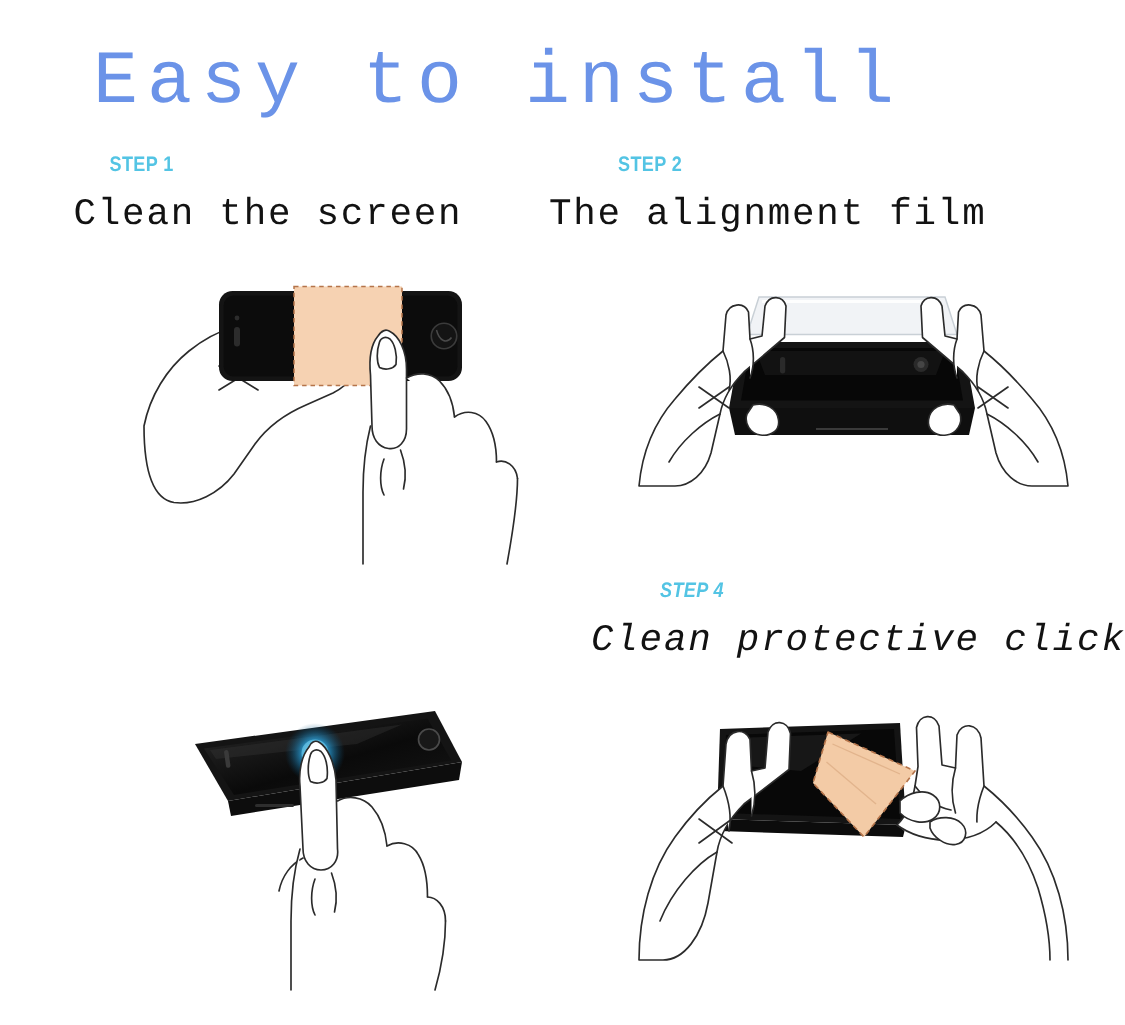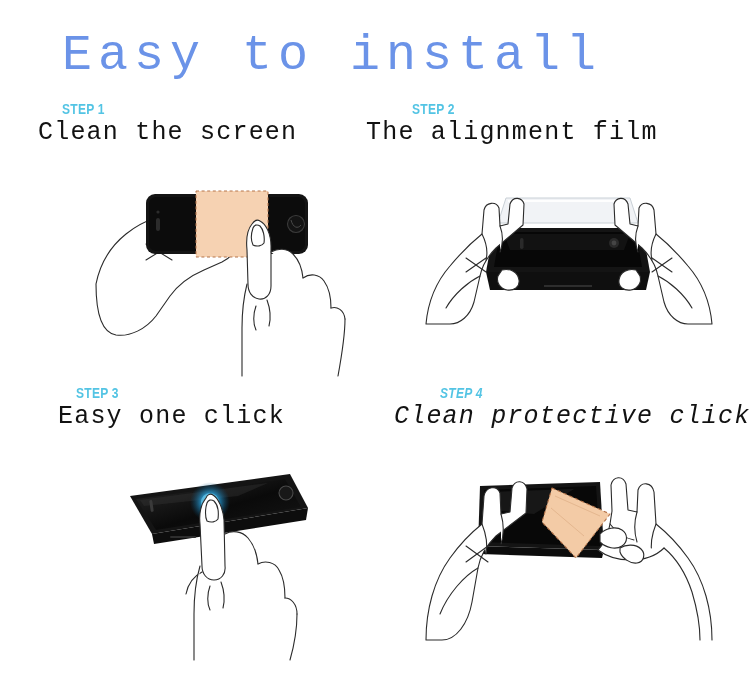--- a/index.html
+++ b/index.html
@@ -46,41 +46,42 @@
     transform-origin: left center;
     white-space: nowrap;
   }
   .step-caption {
     font-family: "Liberation Mono", "DejaVu Sans Mono", monospace;
     font-size: 25px;
     line-height: 32px;
     letter-spacing: 1.2px;
     color: #121212;
     white-space: nowrap;
+    margin-top: 10px;
     text-align: right;
   }
   .step-caption .cap-line { display: block; }
 
   
   .illo {
     position: absolute;
   }
   .illo svg { display: block; }
 
   
   #illo-1 { left: 86px;  top: 188px; }
   
   #illo-2 { left: 424px; top: 190px; }
   
   #illo-3 { left: 118px; top: 462px; }
   
   #illo-4 { left: 424px; top: 462px; }
 
   
-  #step-1 { left: 62px;  top: 101px; }
+  #step-1 { left: 73px;  top: 101px; }
   #step-2 { left: 412px; top: 101px; }
   #step-3 { left: 76px;  top: 385px; }
   #step-4 { left: 440px; top: 385px; font-style: italic; }
 
   #step-1 .step-caption { margin-left: -24px; }
   #step-2 .step-caption { margin-left: -46px; }
   #step-3 .step-caption { margin-left: -18px; }
   #step-4 .step-caption { margin-left: -46px; }
 </style>
 </head>
@@ -97,26 +98,20 @@
     </div>
   </div>
 
   <div class="step" id="step-2">
     <div class="step-label">STEP 2</div>
     <div class="step-caption">
       <span class="cap-line">The alignment film</span>
     </div>
   </div>
 
-  <div class="step" id="step-3">
-    <div class="step-label">STEP 3</div>
-    <div class="step-caption">
-      <span class="cap-line">Easy one click</span>
-    </div>
-  </div>
 
   <div class="step" id="step-4">
     <div class="step-label">STEP 4</div>
     <div class="step-caption">
       <span class="cap-line">Clean protective click</span>
     </div>
   </div>
 
   <div class="illo" id="illo-1">
     <svg width="260" height="190" viewBox="0 0 260 190" fill="none">

